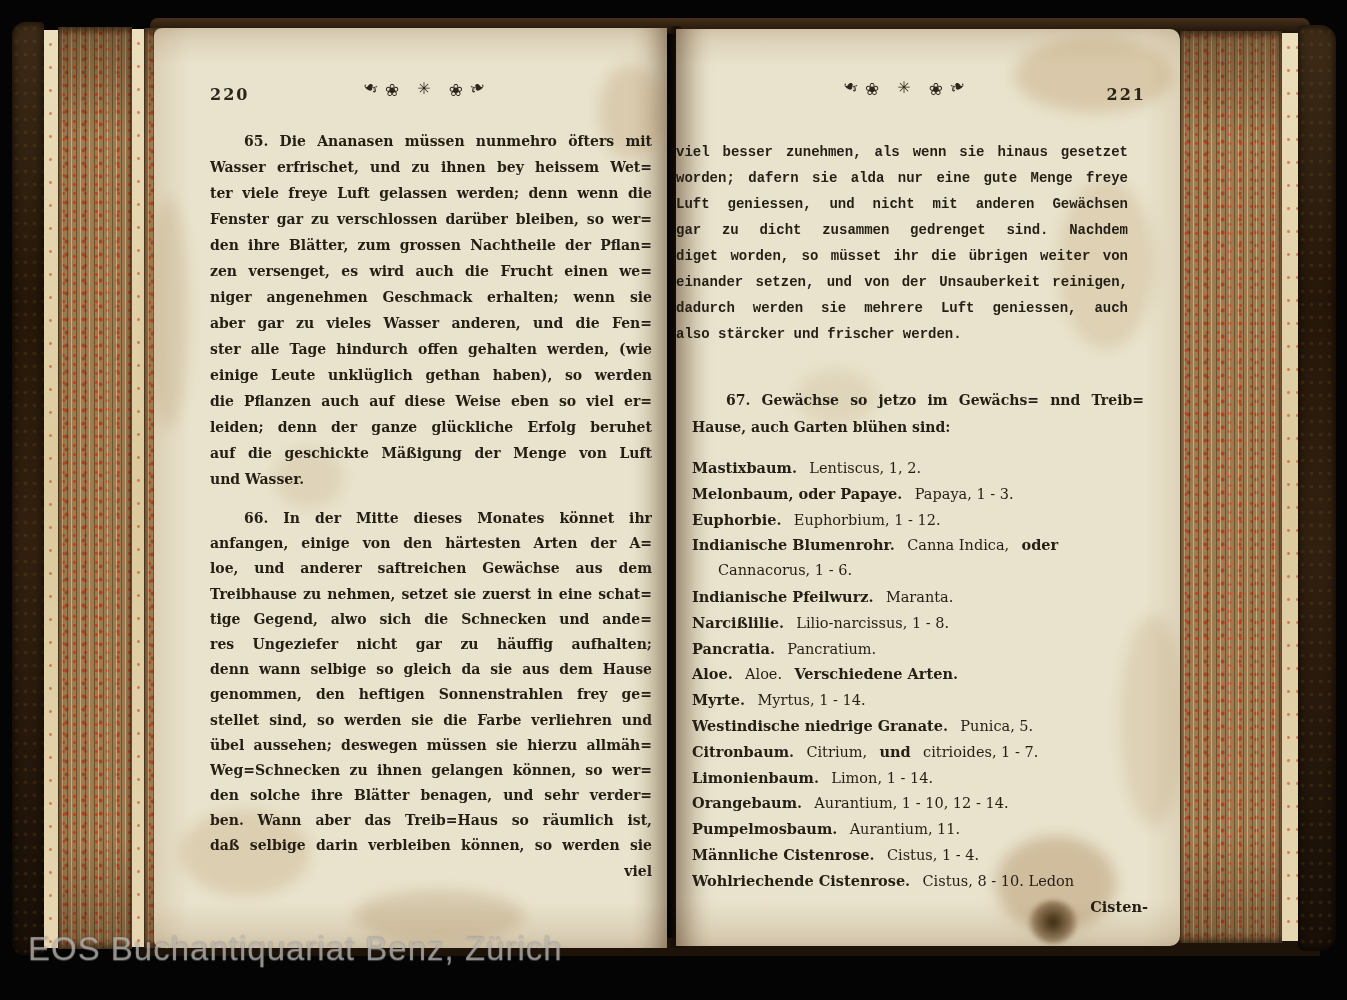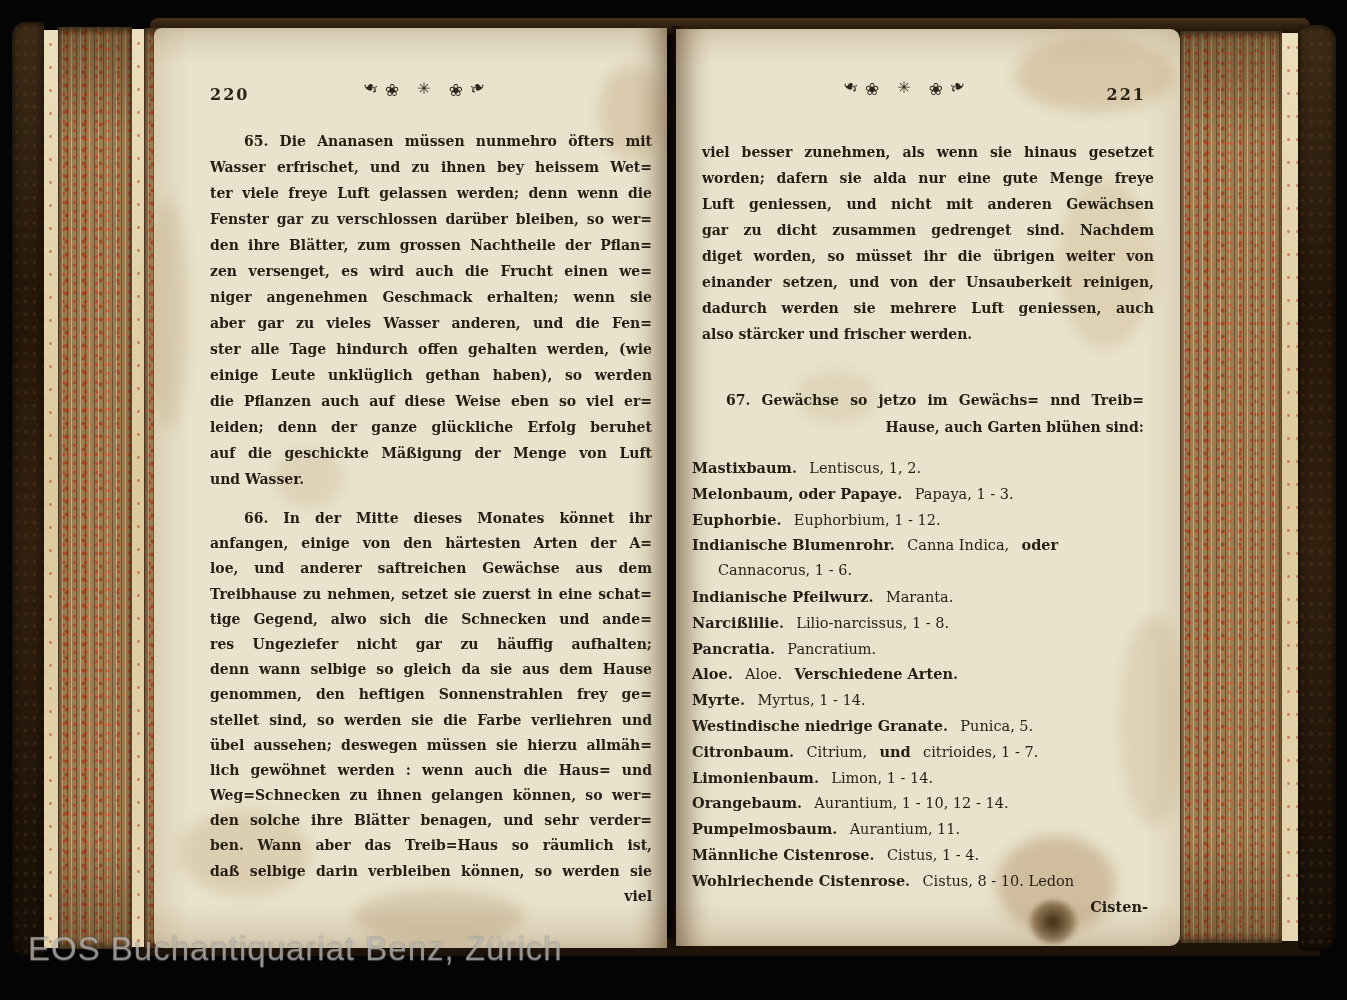--- a/index.html
+++ b/index.html
@@ -55,21 +55,21 @@
   .orn span{display:inline-block;font-family:"DejaVu Sans",sans-serif;}
   .orn .sprig{font-size:19px;transform:rotate(-24deg) translateY(-2px);}
   .orn .sprig.flip{transform:scaleX(-1) rotate(-24deg) translateY(-2px);}
   .orn .flower{font-size:17px;margin:0 7px;}
   .orn .center{font-size:16px;margin:0 11px;transform:translateY(-2px);}
   .tblock{position:absolute;font-size:14px;color:#241e15;}
   .body-fk{font-weight:700;letter-spacing:0;}
   .tline{text-align:justify;text-align-last:justify;overflow:hidden;}
   #p65 .tline,#rp1 .tline{height:26px;line-height:26px;}
   #p66 .tline{height:25.2px;line-height:25.2px;}
-  #rp67 .tline{height:27px;line-height:27px;text-align:right;}
+  #rp67 .tline{height:27px;line-height:27px;}
   #plist .tline{height:25.8px;line-height:25.8px;font-size:14.5px;}
   .tline.nj{text-align:left;text-align-last:auto;}
   .tline.catch{text-align:right;text-align-last:right;}
   .tline.ind{text-indent:34px;}
   .tline.ind2{padding-left:26px;}
   .seg{margin-right:.85em;}
   .seg:last-child{margin-right:0;}
   .seg.fk{font-weight:700;}
   .seg.an{font-weight:400;}
   
@@ -125,21 +125,20 @@
         <div class="tline ind">66.  In der Mitte dieses Monates könnet ihr</div>
         <div class="tline">anfangen, einige von den härtesten Arten der A=</div>
         <div class="tline">loe, und anderer saftreichen Gewächse aus dem</div>
         <div class="tline">Treibhause zu nehmen, setzet sie zuerst in eine schat=</div>
         <div class="tline">tige Gegend, alwo sich die Schnecken und ande=</div>
         <div class="tline">res Ungeziefer nicht gar zu häuffig aufhalten;</div>
         <div class="tline">denn wann selbige so gleich da sie aus dem Hause</div>
         <div class="tline">genommen, den heftigen Sonnenstrahlen frey ge=</div>
         <div class="tline">stellet sind, so werden sie die Farbe verliehren und</div>
         <div class="tline">übel aussehen; deswegen müssen sie hierzu allmäh=</div>
-        <div class="tline">lich gewöhnet werden : wenn auch die Haus= und</div>
         <div class="tline">Weg=Schnecken zu ihnen gelangen können, so wer=</div>
         <div class="tline">den solche ihre Blätter benagen, und sehr verder=</div>
         <div class="tline">ben.   Wann aber das Treib=Haus so räumlich ist,</div>
         <div class="tline">daß selbige darin verbleiben können, so werden sie</div>
         <div class="tline catch">viel</div>
       </div>
   </div>
 
   <div class="gutter"></div>
 
@@ -150,21 +149,21 @@
     <div class="stain" style="left:320px;bottom:14px;width:120px;height:96px;background:rgba(150,102,50,.30);"></div>
     <div class="burn" style="left:352px;bottom:2px;width:50px;height:44px;"></div>
     <div class="stain" style="left:120px;top:340px;width:80px;height:56px;background:rgba(165,120,62,.13);"></div>
 
     <div class="orn" style="left:128px;top:48px;">
       <span class="sprig flip">❧</span><span class="flower">❀</span><span class="center">✳</span><span class="flower">❀</span><span class="sprig">❧</span>
     </div>
 
     <div class="pgnum" style="left:400px;top:56px;width:70px;text-align:right;">221</div>
 
-    <div id="rp1" class="tblock body-fk" style="left:26px;top:110px;width:452px;">
+    <div id="rp1" class="tblock body-fk" style="left:0;top:110px;width:452px;font-family:Liberation Mono, monospace;">
         <div class="tline">viel besser zunehmen, als wenn sie hinaus gesetzet</div>
         <div class="tline">worden; dafern sie alda nur eine gute Menge freye</div>
         <div class="tline">Luft geniessen, und nicht mit anderen Gewächsen</div>
         <div class="tline">gar zu dicht zusammen gedrenget sind.   Nachdem</div>
         <div class="tline">diget worden, so müsset ihr die übrigen weiter von</div>
         <div class="tline">einander setzen, und von der Unsauberkeit reinigen,</div>
         <div class="tline">dadurch werden sie mehrere Luft geniessen, auch</div>
         <div class="tline nj">also stärcker und frischer werden.</div>
       </div>
 

